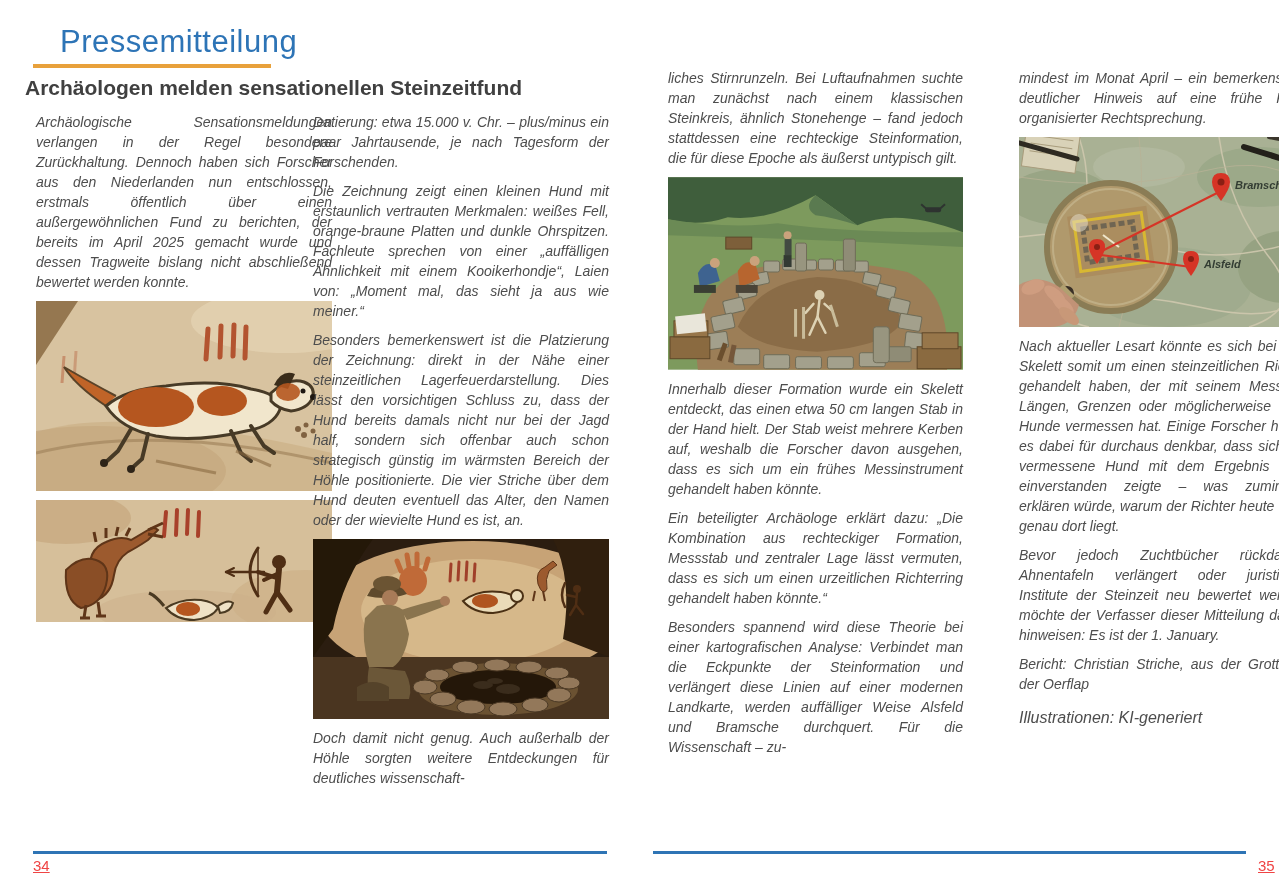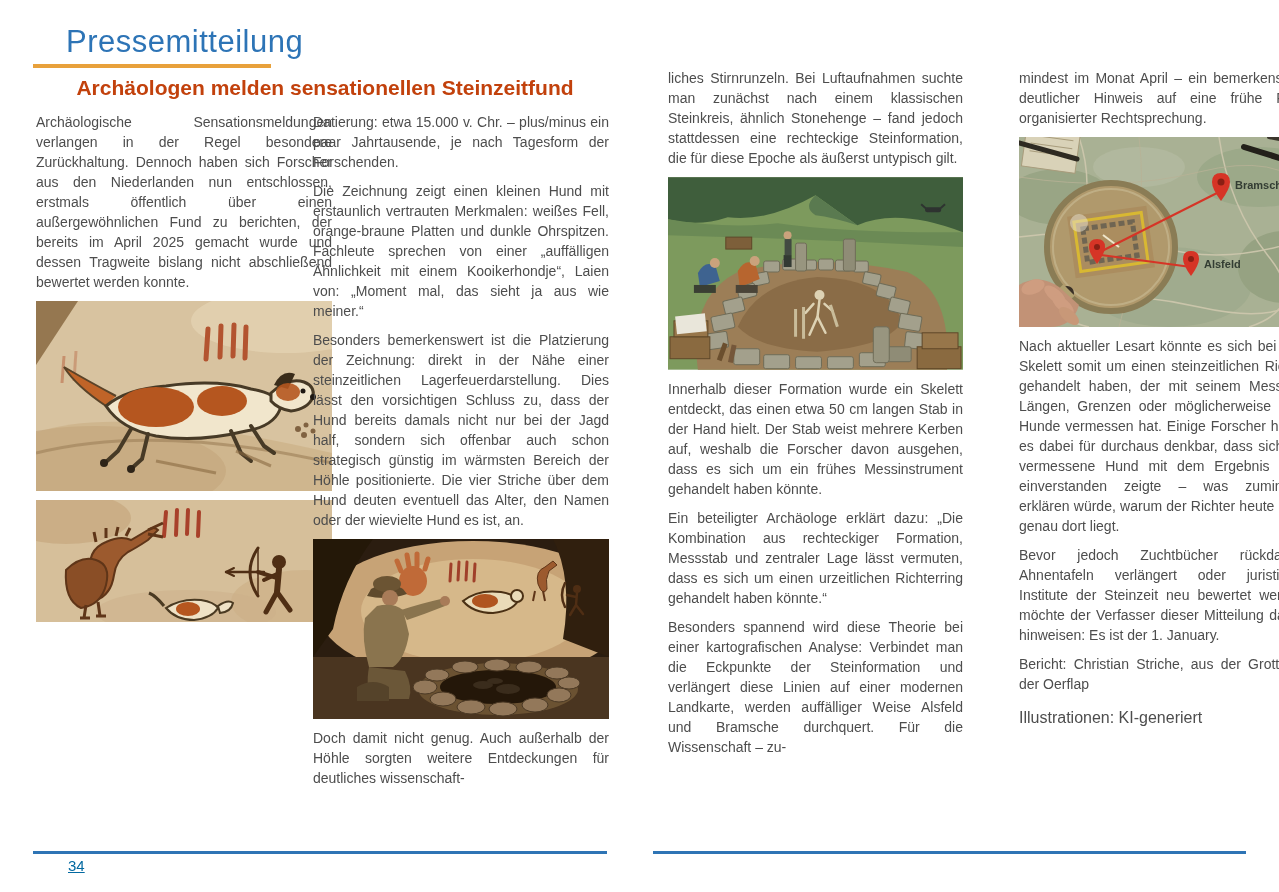--- a/index.html
+++ b/index.html
@@ -1,33 +1,33 @@
 <!DOCTYPE html>
 <html><head>
 <meta charset="utf-8">
 <style>
   html,body{margin:0;padding:0;background:#ffffff;}
   .page-canvas{position:relative;width:1279px;height:892px;background:#ffffff;
     font-family:"Liberation Sans", sans-serif;overflow:hidden;}
   .press-title{position:absolute;left:60px;top:24px;font-size:31px;font-weight:400;
-    color:#2d74b6;letter-spacing:0.5px;margin-left:6px;}
+    color:#2d74b6;letter-spacing:0.5px;}
   .press-underline{position:absolute;left:33px;top:64px;width:238px;height:4px;background:#e8a13b;}
   .headline{position:absolute;left:25px;top:76px;width:600px;font-size:21px;font-weight:700;
-    color:#c2410c;text-align:center;}
-  .col{position:absolute;}
+    color:#404040;}
+  .col{position:absolute;font-style:italic;}
   .col p{font-size:14px;line-height:20px;text-align:justify;color:#4d4d4d;margin:0 0 9px 0;
     hyphens:manual;}
   .col .small-note{font-size:16px;line-height:15px;color:#4d4d4d;margin-top:16px;}
   .art{display:block;margin:8px 12px 9px 0;}
   .art svg{display:block;}
   .footer-line{position:absolute;height:3px;background:#2e74b5;top:851px;}
   .footer-line.left{left:33px;width:574px;}
   .footer-line.right{left:653px;width:593px;}
-  .page-num{position:absolute;top:857px;font-size:15px;color:#0369a1;
-    text-decoration:underline;font-weight:400;margin-left:35px;}
+  .page-num{position:absolute;top:857px;font-size:15px;color:#ef4444;
+    text-decoration:underline;font-weight:400;}
   .page-num.left{left:33px;}
   .page-num.right{left:1258px;}
 </style>
 </head>
 <body>
 
 <div class="page-canvas">
 
   <div class="press-title">Pressemitteilung</div>
   <div class="press-underline"></div>

